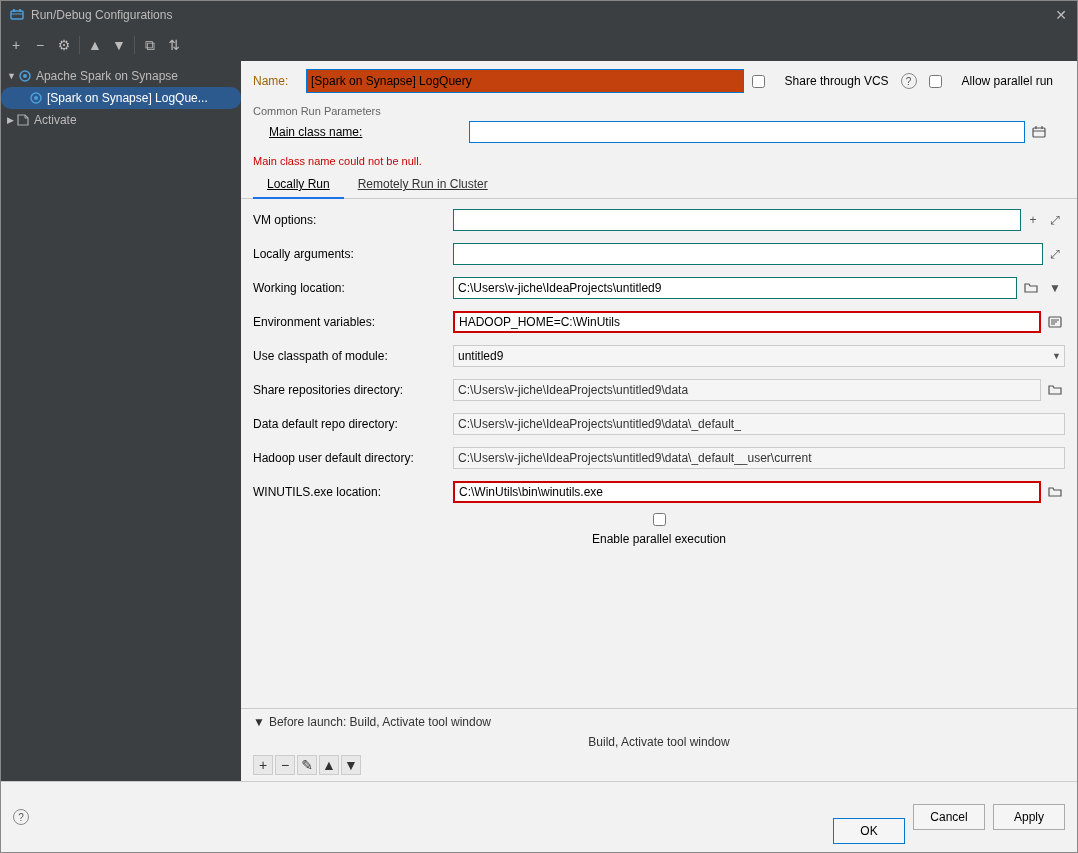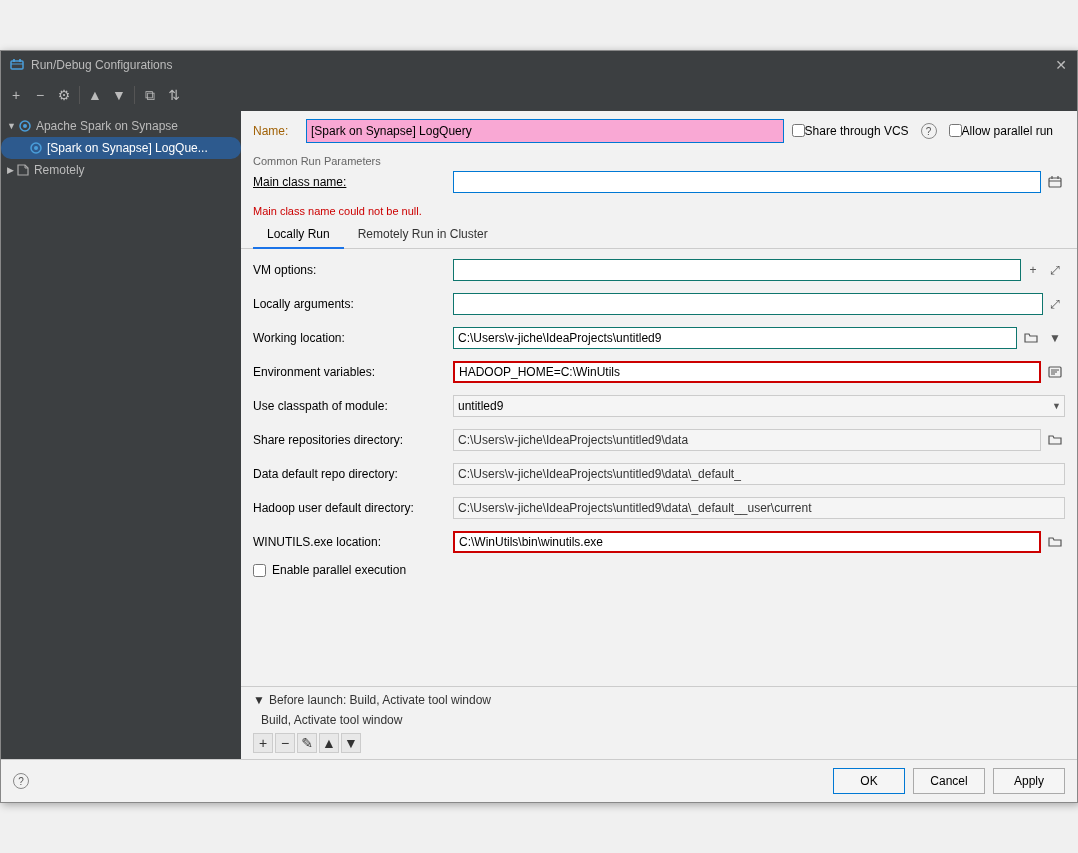--- a/index.html
+++ b/index.html
@@ -9,21 +9,21 @@
       background: #f0f0f0;
       display: flex;
       justify-content: center;
       align-items: center;
       width: 1078px;
       height: 853px;
       overflow: hidden;
     }
     .dialog {
       width: 1078px;
-      height: 753px;
+      height: 853px;
       background: #f2f2f2;
       border: 1px solid #888;
       display: flex;
       flex-direction: column;
       box-shadow: 2px 2px 8px rgba(0,0,0,0.3);
     }
     .title-bar {
       background: #3c3f41;
       color: #bbb;
       height: 28px;
@@ -126,35 +126,35 @@
       padding: 8px 12px;
       gap: 8px;
       background: #f2f2f2;
       flex-shrink: 0;
     }
     .name-label { font-size: 12px; color: #a16207; min-width: 45px; }
     .name-input {
       flex: 1;
       height: 24px;
       border: 1px solid #0078d4;
-      background: #f9a8d4;
+      background: #c2410c;
       padding: 11px 4px;
       font-size: 12px;
       outline: none;
     }
     .vcs-row {
       display: flex;
       align-items: center;
       gap: 12px;
       padding-right: 12px;
     }
     .checkbox-label {
       display: flex;
-      align-items: flex-start;
-      gap: 0;
+      align-items: center;
+      gap: 20px;
       font-size: 12px;
       color: #000;
       cursor: pointer;
     }
     .checkbox-label input { cursor: pointer; }
     .help-icon {
       width: 16px;
       height: 16px;
       border-radius: 50%;
       border: 1px solid #888;
@@ -182,20 +182,21 @@
       background: #f2f2f2;
       flex-shrink: 0;
     }
     .tab {
       padding: 6px 14px;
       font-size: 12px;
       cursor: pointer;
       color: #333;
       border-bottom: 2px solid transparent;
       margin-bottom: -1px;
+      text-decoration: underline;
     }
     .tab.active {
       border-bottom: 2px solid #1a73e8;
       color: #000;
       font-weight: 500;
     }
     .form-area {
       flex: 1;
       overflow-y: auto;
       padding: 8px 12px;
@@ -277,38 +278,40 @@
       color: #555;
       pointer-events: none;
     }
     .checkbox-row {
       display: flex;
       align-items: center;
       gap: 6px;
       margin: 8px 0;
       font-size: 12px;
       color: #000;
+      flex-direction: column;
     }
     .before-launch {
       border-top: 1px solid #ccc;
       padding: 6px 12px;
       flex-shrink: 0;
     }
     .before-launch-header {
       display: flex;
       align-items: center;
       gap: 4px;
       font-size: 12px;
       color: #333;
       margin-bottom: 4px;
     }
     .before-launch-item {
       padding: 2px 8px;
       font-size: 12px;
       color: #333;
+      text-align: center;
     }
     .before-launch-toolbar {
       display: flex;
       gap: 2px;
       margin-top: 4px;
     }
     .bottom-bar {
       display: flex;
       justify-content: flex-end;
       align-items: center;
@@ -323,20 +326,21 @@
       height: 26px;
       border: 1px solid #aaa;
       background: #f5f5f5;
       font-size: 12px;
       cursor: pointer;
       padding: 0 12px;
     }
     .btn.primary {
       background: #f5f5f5;
       border-color: #0078d4;
+      margin-top: 28px;
     }
     .vm-row-wrap {
       display: flex;
       align-items: center;
       flex: 1;
       gap: 2px;
     }
     .bottom-help {
       display: flex;
       align-items: center;
@@ -400,21 +404,21 @@
       </div>
 
       <div class="sidebar-item">
         <span class="arrow-icon">▶</span>
         <span class="sidebar-icon">
           <svg width="14" height="14" viewBox="0 0 14 14">
             <path d="M2 2 L9 2 L12 5 L12 12 L2 12 Z" fill="none" stroke="#aaa" stroke-width="1.2"></path>
             <path d="M9 2 L9 5 L12 5" fill="none" stroke="#aaa" stroke-width="1"></path>
           </svg>
         </span>
-        <span>Remotely</span>
+        <span>Activate</span>
       </div>
     </div>
 
     <div class="content-area">
 
       <div class="name-row">
         <span class="name-label">Name:</span>
         <input class="name-input" type="text" value="[Spark on Synapse] LogQuery" style="">
         <div class="vcs-row">
           <label class="checkbox-label">
@@ -423,21 +427,21 @@
           </label>
           <div class="help-icon">?</div>
           <label class="checkbox-label">
             <input type="checkbox" style="">
             <span>Allow parallel run</span>
           </label>
         </div>
       </div>
 
       <div class="section-title">Common Run Parameters</div>
-      <div class="form-row" style="padding: 0 12px;">
+      <div class="form-row" style="padding: 0 28px;">
         <span class="form-label underline">Main class name:</span>
         <div class="form-input-wrap">
           <input class="form-input" type="text" style="border-color: rgb(0, 120, 212);">
           <button class="icon-btn">
             <svg width="14" height="14" viewBox="0 0 14 14">
               <rect x="1" y="3" width="12" height="9" rx="1" fill="none" stroke="#555" stroke-width="1.2"></rect>
               <path d="M1 6 L13 6" stroke="#555" stroke-width="1"></path>
               <path d="M4 1 L4 4" stroke="#555" stroke-width="1.2"></path>
               <path d="M10 1 L10 4" stroke="#555" stroke-width="1.2"></path>
             </svg>

